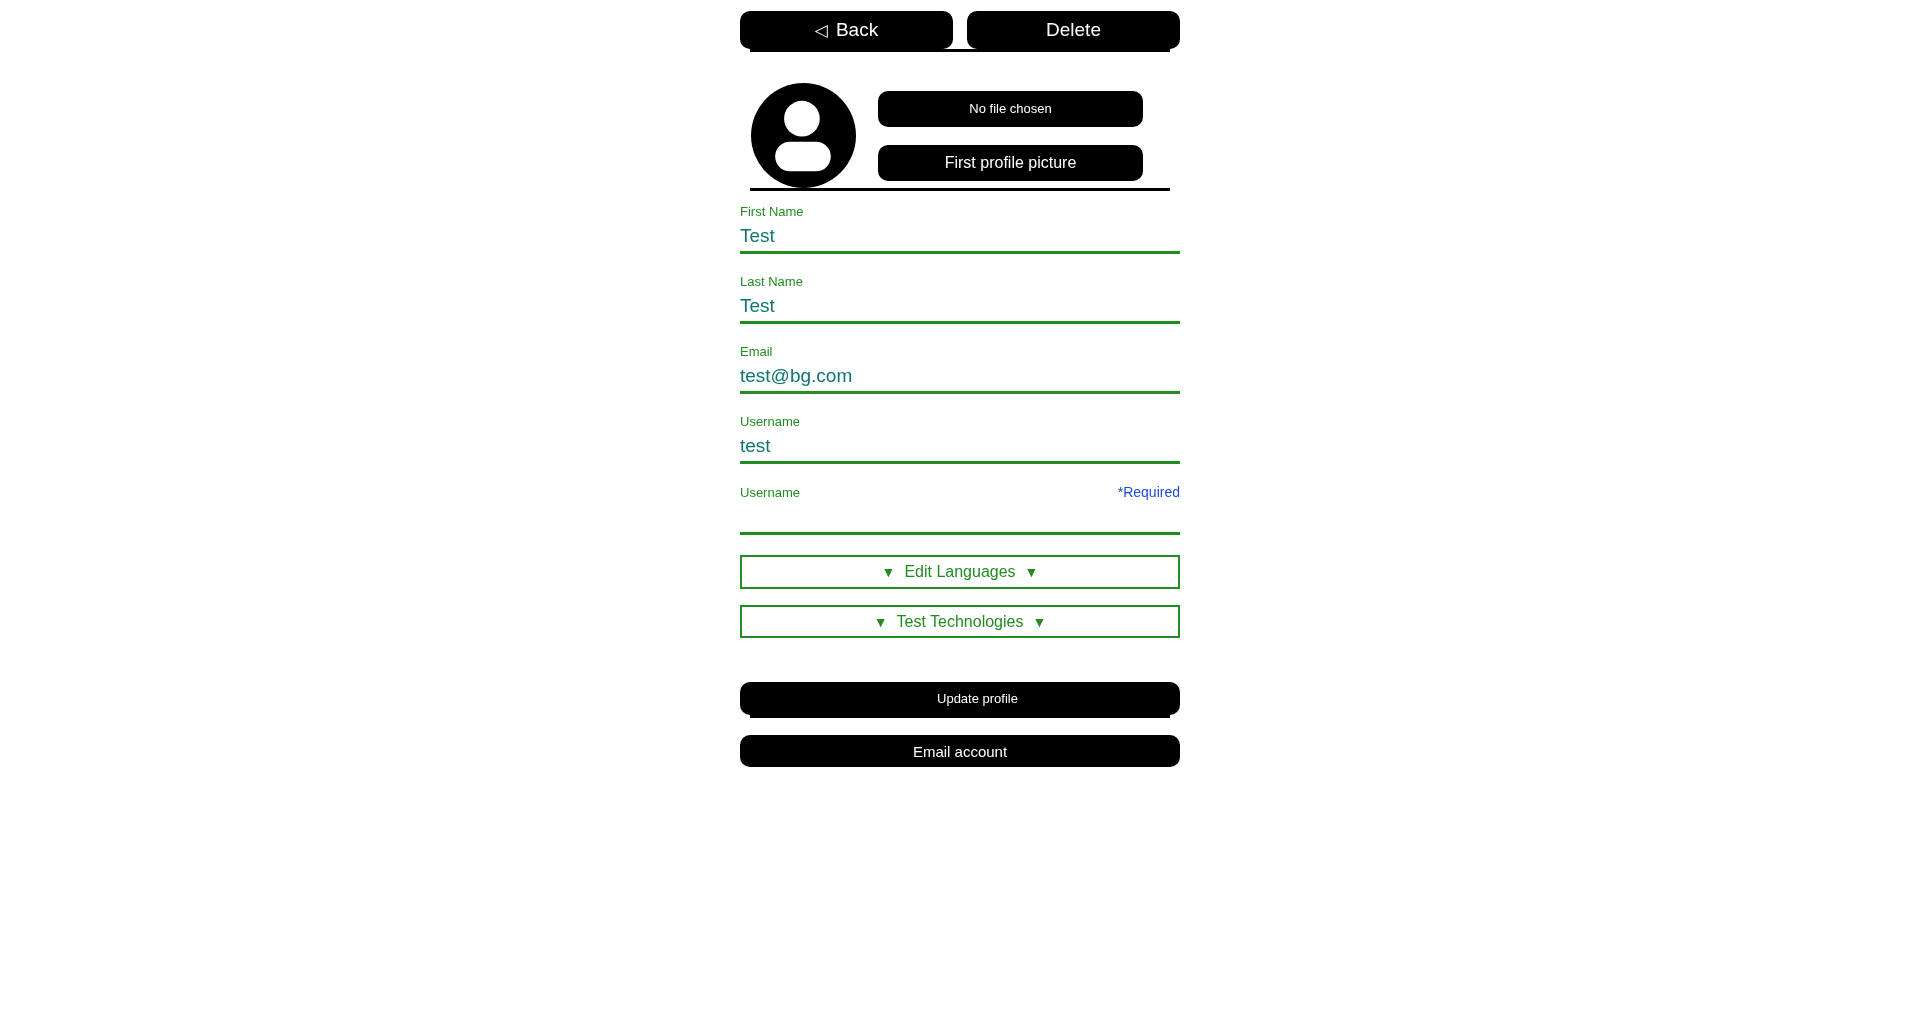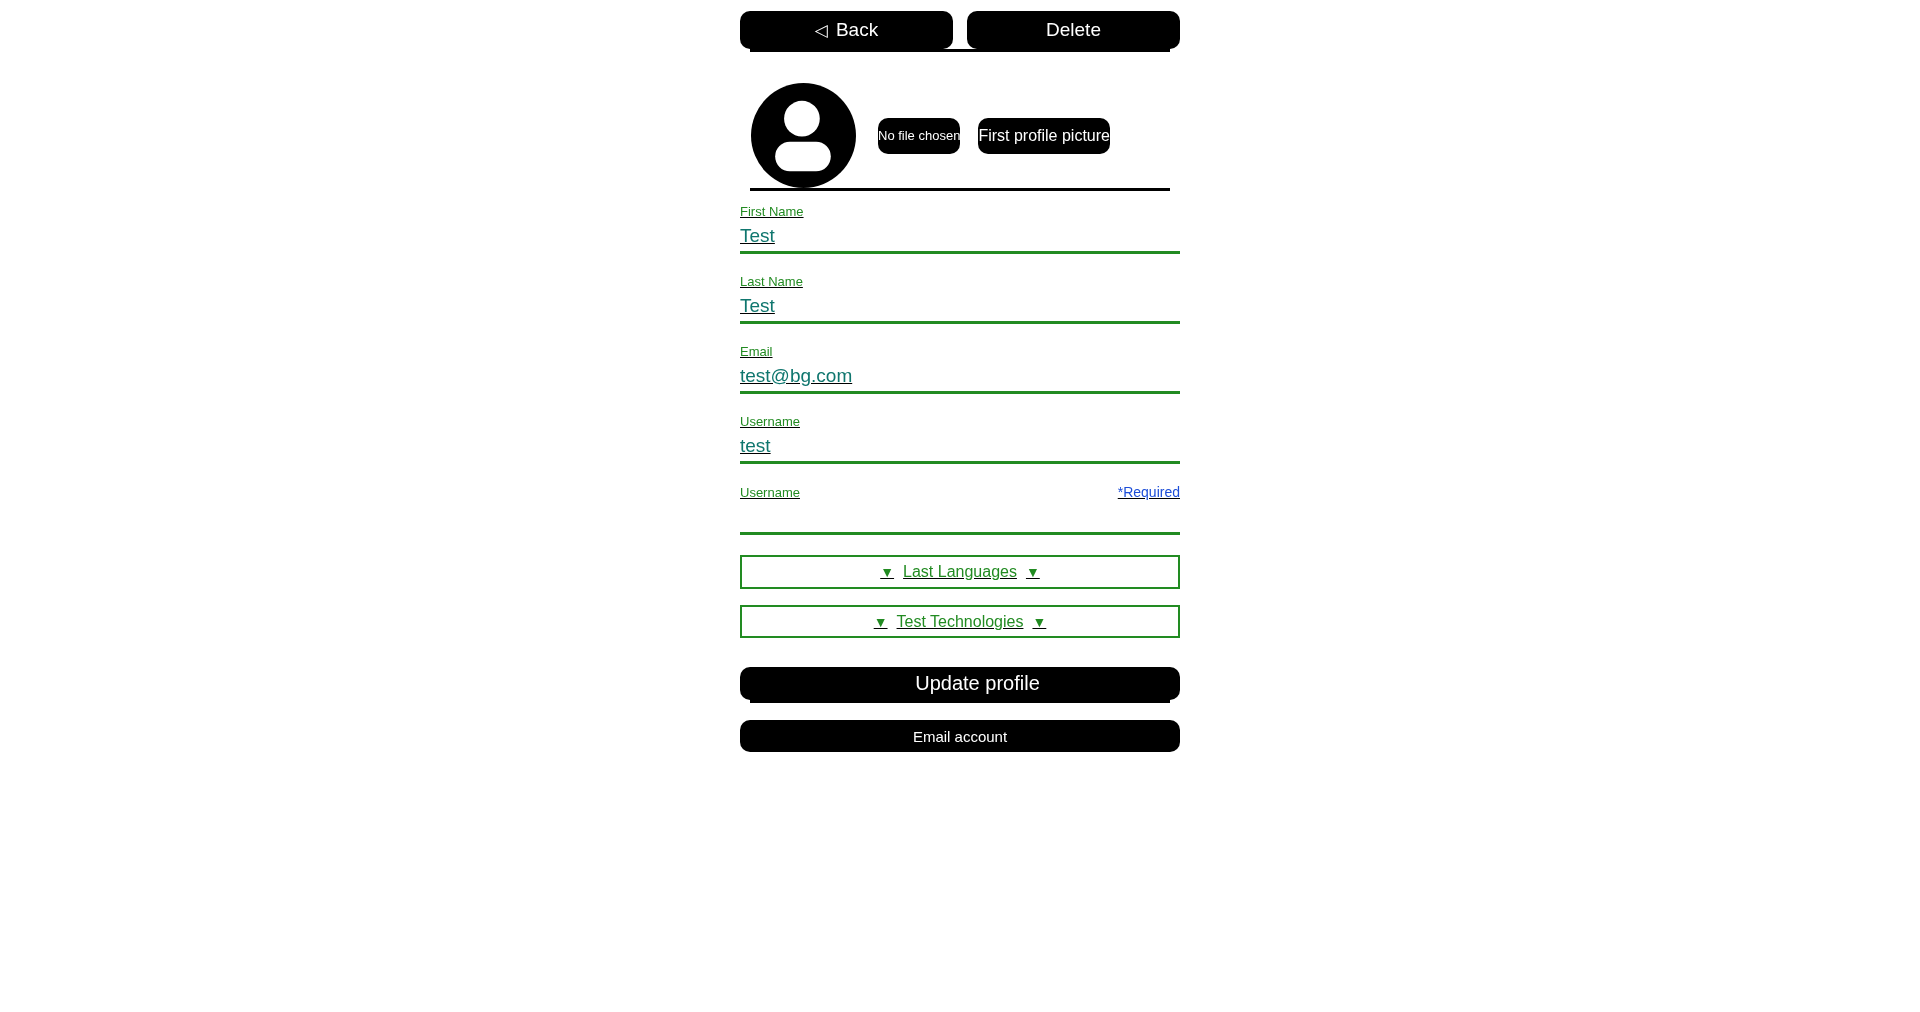--- a/index.html
+++ b/index.html
@@ -54,28 +54,29 @@
     margin-top: 31px;
     display: flex;
     align-items: center;
     padding-left: 11px;
     gap: 22px;
   }
   .avatar { width: 105px; height: 105px; flex: 0 0 auto; }
   .avatar svg { width: 105px; height: 105px; display: block; }
   .avatar-buttons {
     display: flex;
+    flex-direction: column;
     gap: 18px;
     width: 265px;
   }
   .file-btn { height: 36px; font-size: 13px; }
   .picture-btn { height: 36px; font-size: 16px; }
 
   
-  .profile-form { margin-top: 13px; text-decoration: underline; }
+  .profile-form { margin-top: 13px; }
   .field {
     border-bottom: 3px solid #228B22;
     margin-bottom: 20px;
   }
   .field-head {
     display: flex;
     justify-content: space-between;
     align-items: baseline;
     line-height: 16px;
   }
@@ -110,22 +111,22 @@
     gap: 9px;
   }
   .lang-btn { height: 34px; margin-top: 3px; }
   .tech-btn { height: 33px; margin-top: 16px; }
   .caret { font-size: 14px; line-height: 1; }
 
   
   .submit-btn {
     width: 100%;
     height: 33px;
-    font-size: 20px;
-    margin-top: 29px;
+    font-size: 13px;
+    margin-top: 44px;
     padding-left: 35px;
   }
   .delete-btn {
     width: 100%;
     height: 32px;
     font-size: 15px;
     margin-top: 17px;
   }
 </style>
 </head>
@@ -198,21 +199,21 @@
     <div class="field">
       <div class="field-head">
         <span class="field-label">Username</span>
         <span class="required">*Required</span>
       </div>
       <div class="field-value"></div>
     </div>
 
     <button class="btn-outline lang-btn">
       <span class="caret">▼</span>
-      <span>Last Languages</span>
+      <span>Edit Languages</span>
       <span class="caret">▼</span>
     </button>
 
     <button class="btn-outline tech-btn">
       <span class="caret">▼</span>
       <span>Test Technologies</span>
       <span class="caret">▼</span>
     </button>
 
     <button class="btn-black submit-btn">

